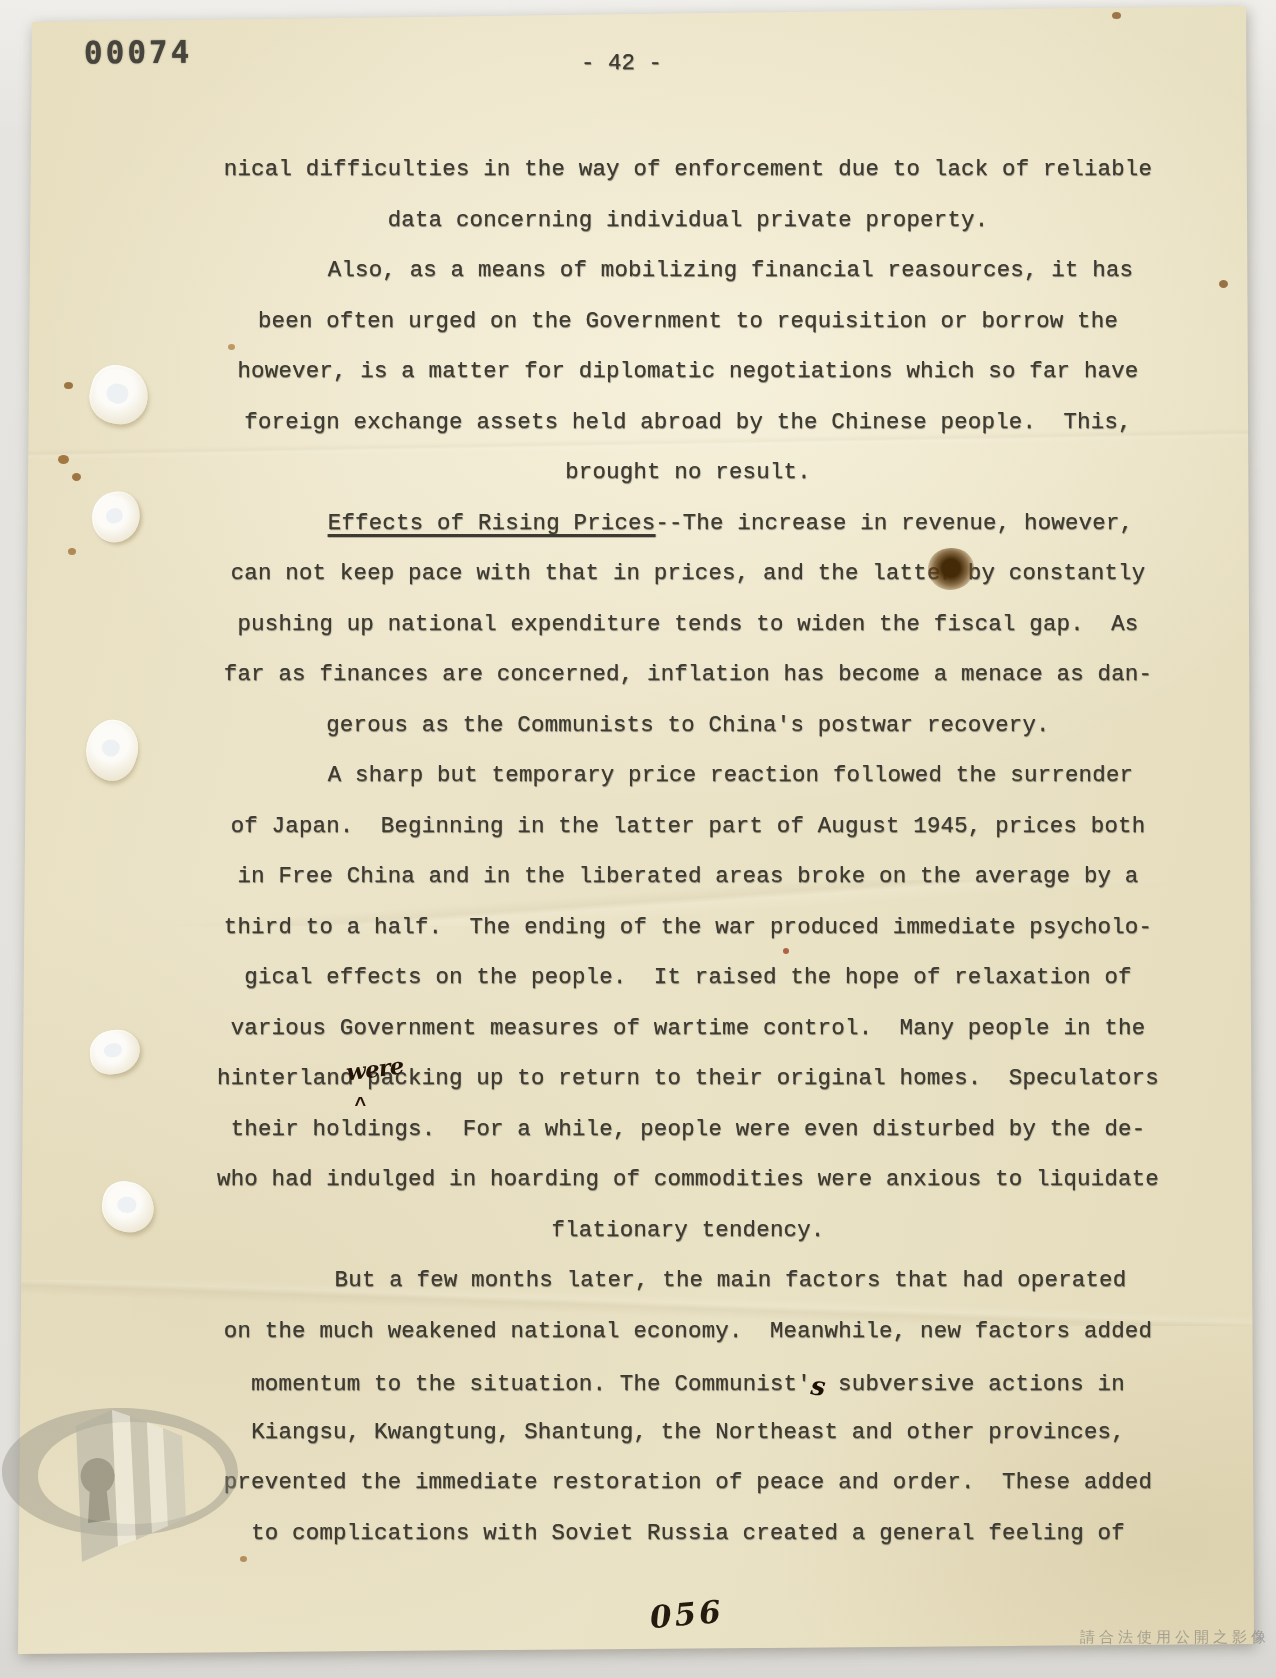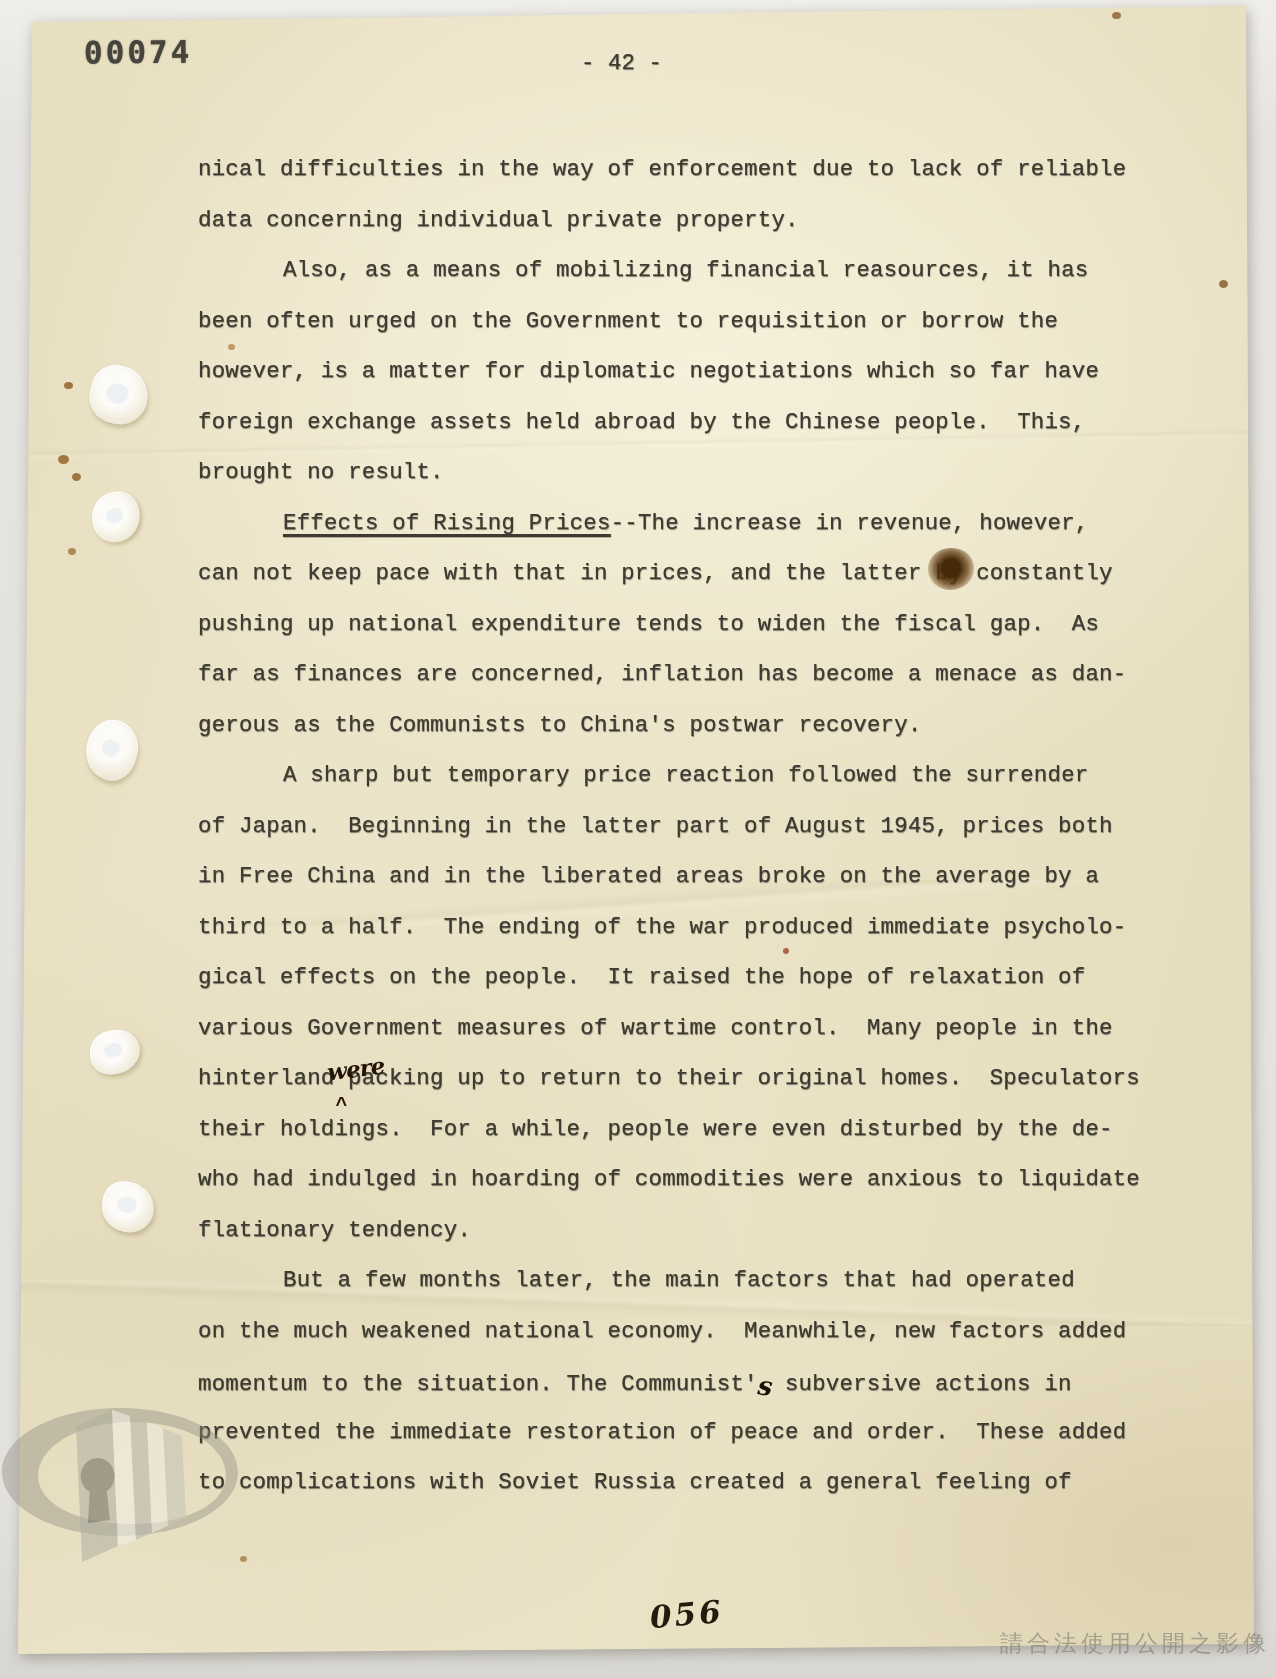--- a/index.html
+++ b/index.html
@@ -2,21 +2,21 @@
 <html><head>
 <meta charset="utf-8">
 <style>
   html,body{margin:0;padding:0;}
   body{
     width:1276px;height:1678px;position:relative;overflow:hidden;
     background:linear-gradient(180deg,#efeeea 0%,#e5e4e0 8%,#e2e1dd 90%,#d8d7d3 100%);
     font-family:"Liberation Sans",sans-serif;
   }
   .scan{position:absolute;inset:0;}
-  .paper-wrap{position:absolute;inset:0;filter:drop-shadow(2px 4px 7px rgba(70,60,40,.35));}
+  .paper-wrap{position:absolute;inset:0;filter:drop-shadow(2px 4px 7px rgba(70,60,40,.35));text-align:center;}
   .paper{
     position:absolute;inset:0;
     clip-path:polygon(32px 22px,1246px 6px,1254px 1644px,18px 1654px);
     background:
       radial-gradient(ellipse 950px 620px at 56% 22%, rgba(255,252,236,.55), transparent 72%),
       radial-gradient(ellipse 760px 560px at 14% 78%, rgba(186,170,122,.16), transparent 75%),
       radial-gradient(ellipse 500px 300px at 92% 92%, rgba(180,160,110,.18), transparent 80%),
       linear-gradient(103deg,#e7debf 0%,#ece4c9 28%,#eae2c5 62%,#e4dbbb 100%);
   }
   .crease{position:absolute;left:0;right:0;height:46px;pointer-events:none;}
@@ -64,21 +64,21 @@
     position:absolute;
     background:radial-gradient(circle at 42% 40%, #fcfbf7 0 38%, #f1ecdd 66%, #e6ddc3 100%);
     box-shadow:inset 1px 1px 2px rgba(255,255,255,.85), 2px 3px 4px rgba(150,133,90,.42);
   }
   .hole-core{position:absolute;background:#eef1f4;border-radius:55% 45% 50% 50%;}
 
   
   .logo-wm{position:absolute;left:0;top:1370px;width:244px;height:202px;pointer-events:none;}
   .cjk-wm{
     position:absolute;right:6px;top:1628px;
-    font-size:23px;letter-spacing:4px;color:rgba(128,125,118,.62);
+    font-size:15px;letter-spacing:4px;color:rgba(128,125,118,.62);
     font-family:"DejaVu Sans",sans-serif;white-space:nowrap;
   }
 </style>
 </head>
 <body>
 
 <div class="scan">
 
   <div class="paper-wrap">
     <div class="paper">
@@ -109,20 +109,21 @@
           <div class="typed-line">third to a half.  The ending of the war produced immediate psycholo-</div>
           <div class="typed-line">gical effects on the people.  It raised the hope of relaxation of</div>
           <div class="typed-line">various Government measures of wartime control.  Many people in the</div>
           <div class="typed-line"><span>hinterland</span><span class="insertion"><span class="hand-word">were</span><span class="caret">^</span></span><span>packing up to return to their original homes.  Speculators</span></div>
           <div class="typed-line">their holdings.  For a while, people were even disturbed by the de-</div>
           <div class="typed-line">who had indulged in hoarding of commodities were anxious to liquidate</div>
           <div class="typed-line">flationary tendency.</div>
           <div class="typed-line indent">But a few months later, the main factors that had operated</div>
           <div class="typed-line">on the much weakened national economy.  Meanwhile, new factors added</div>
           <div class="typed-line"><span>momentum to the situation. The Communist'</span><span class="hand-s">s</span><span> subversive actions in</span></div>
+          <div class="typed-line">Kiangsu, Kwangtung, Shantung, the Northeast and other provinces,</div>
           <div class="typed-line">prevented the immediate restoration of peace and order.  These added</div>
           <div class="typed-line">to complications with Soviet Russia created a general feeling of</div>
         </div>
 
       <div class="hw-footer">056</div>
 
       <div class="hole" style="left:90px;top:366px;width:58px;height:58px;border-radius:46% 58% 52% 50%;transform:rotate(14deg);">
         <div class="hole-core" style="left:16px;top:18px;width:22px;height:20px;"></div>
       </div>
       <div class="hole" style="left:92px;top:492px;width:48px;height:50px;border-radius:55% 45% 58% 48%;transform:rotate(-10deg);">

